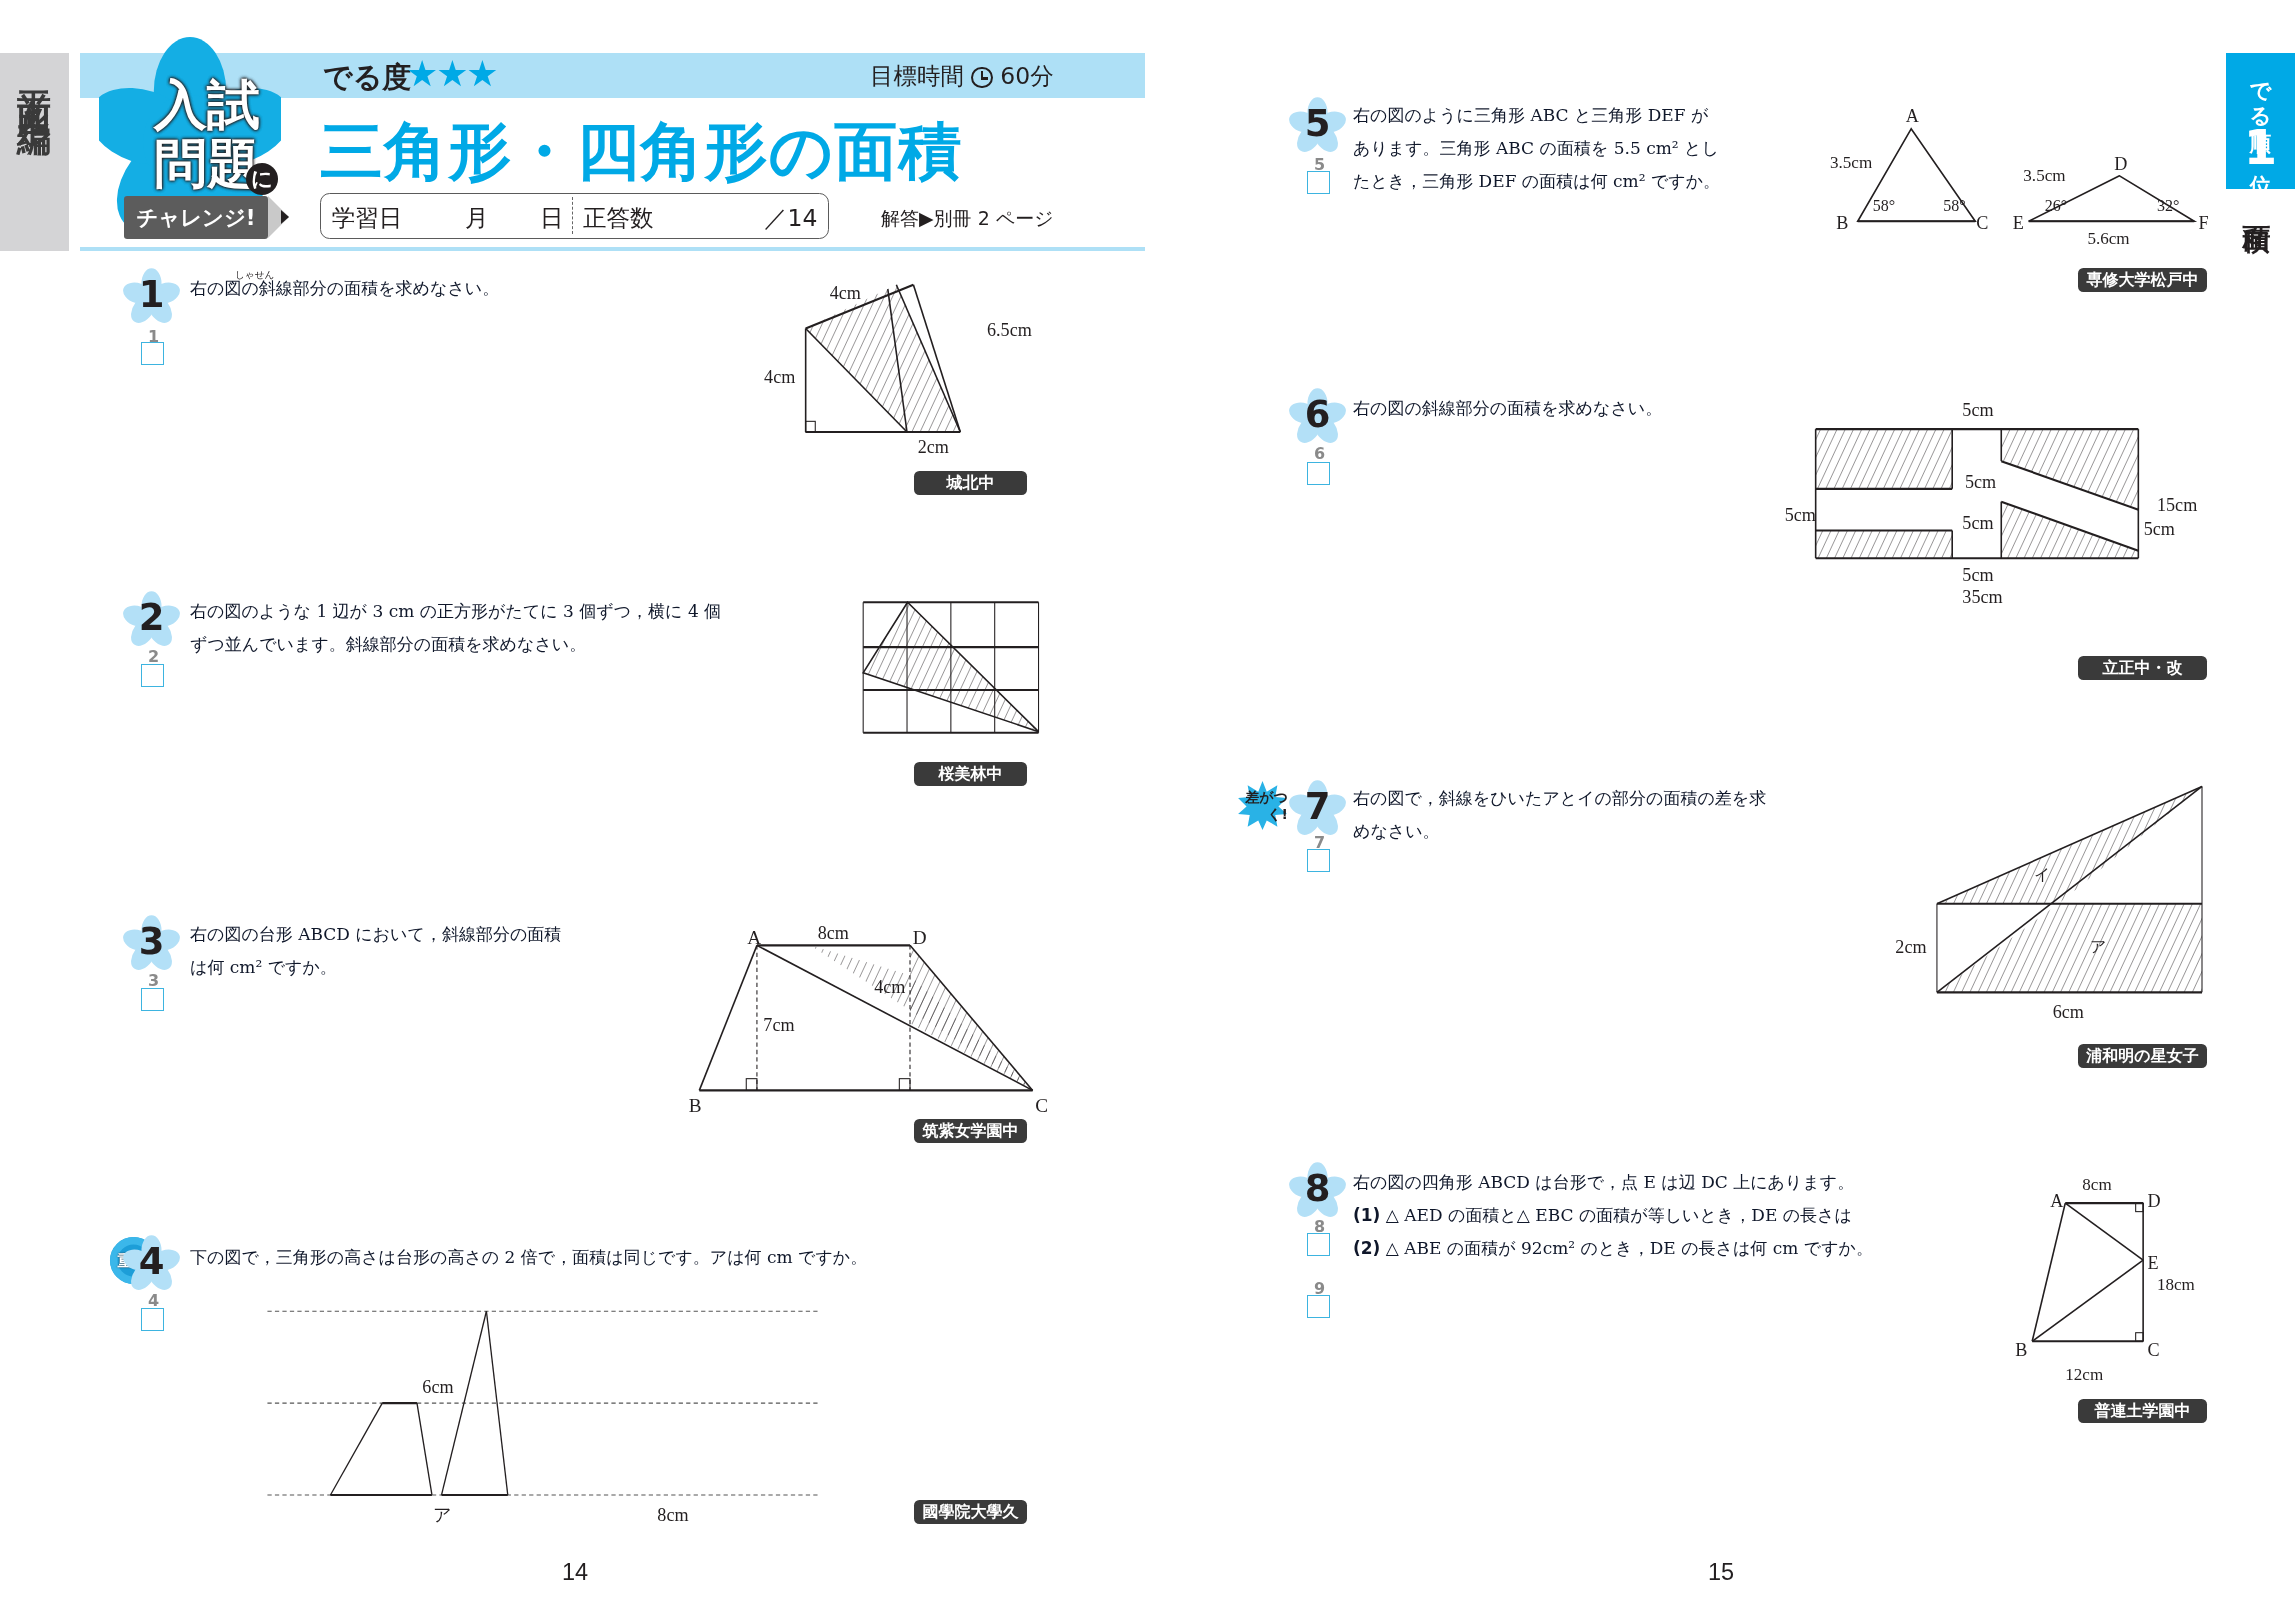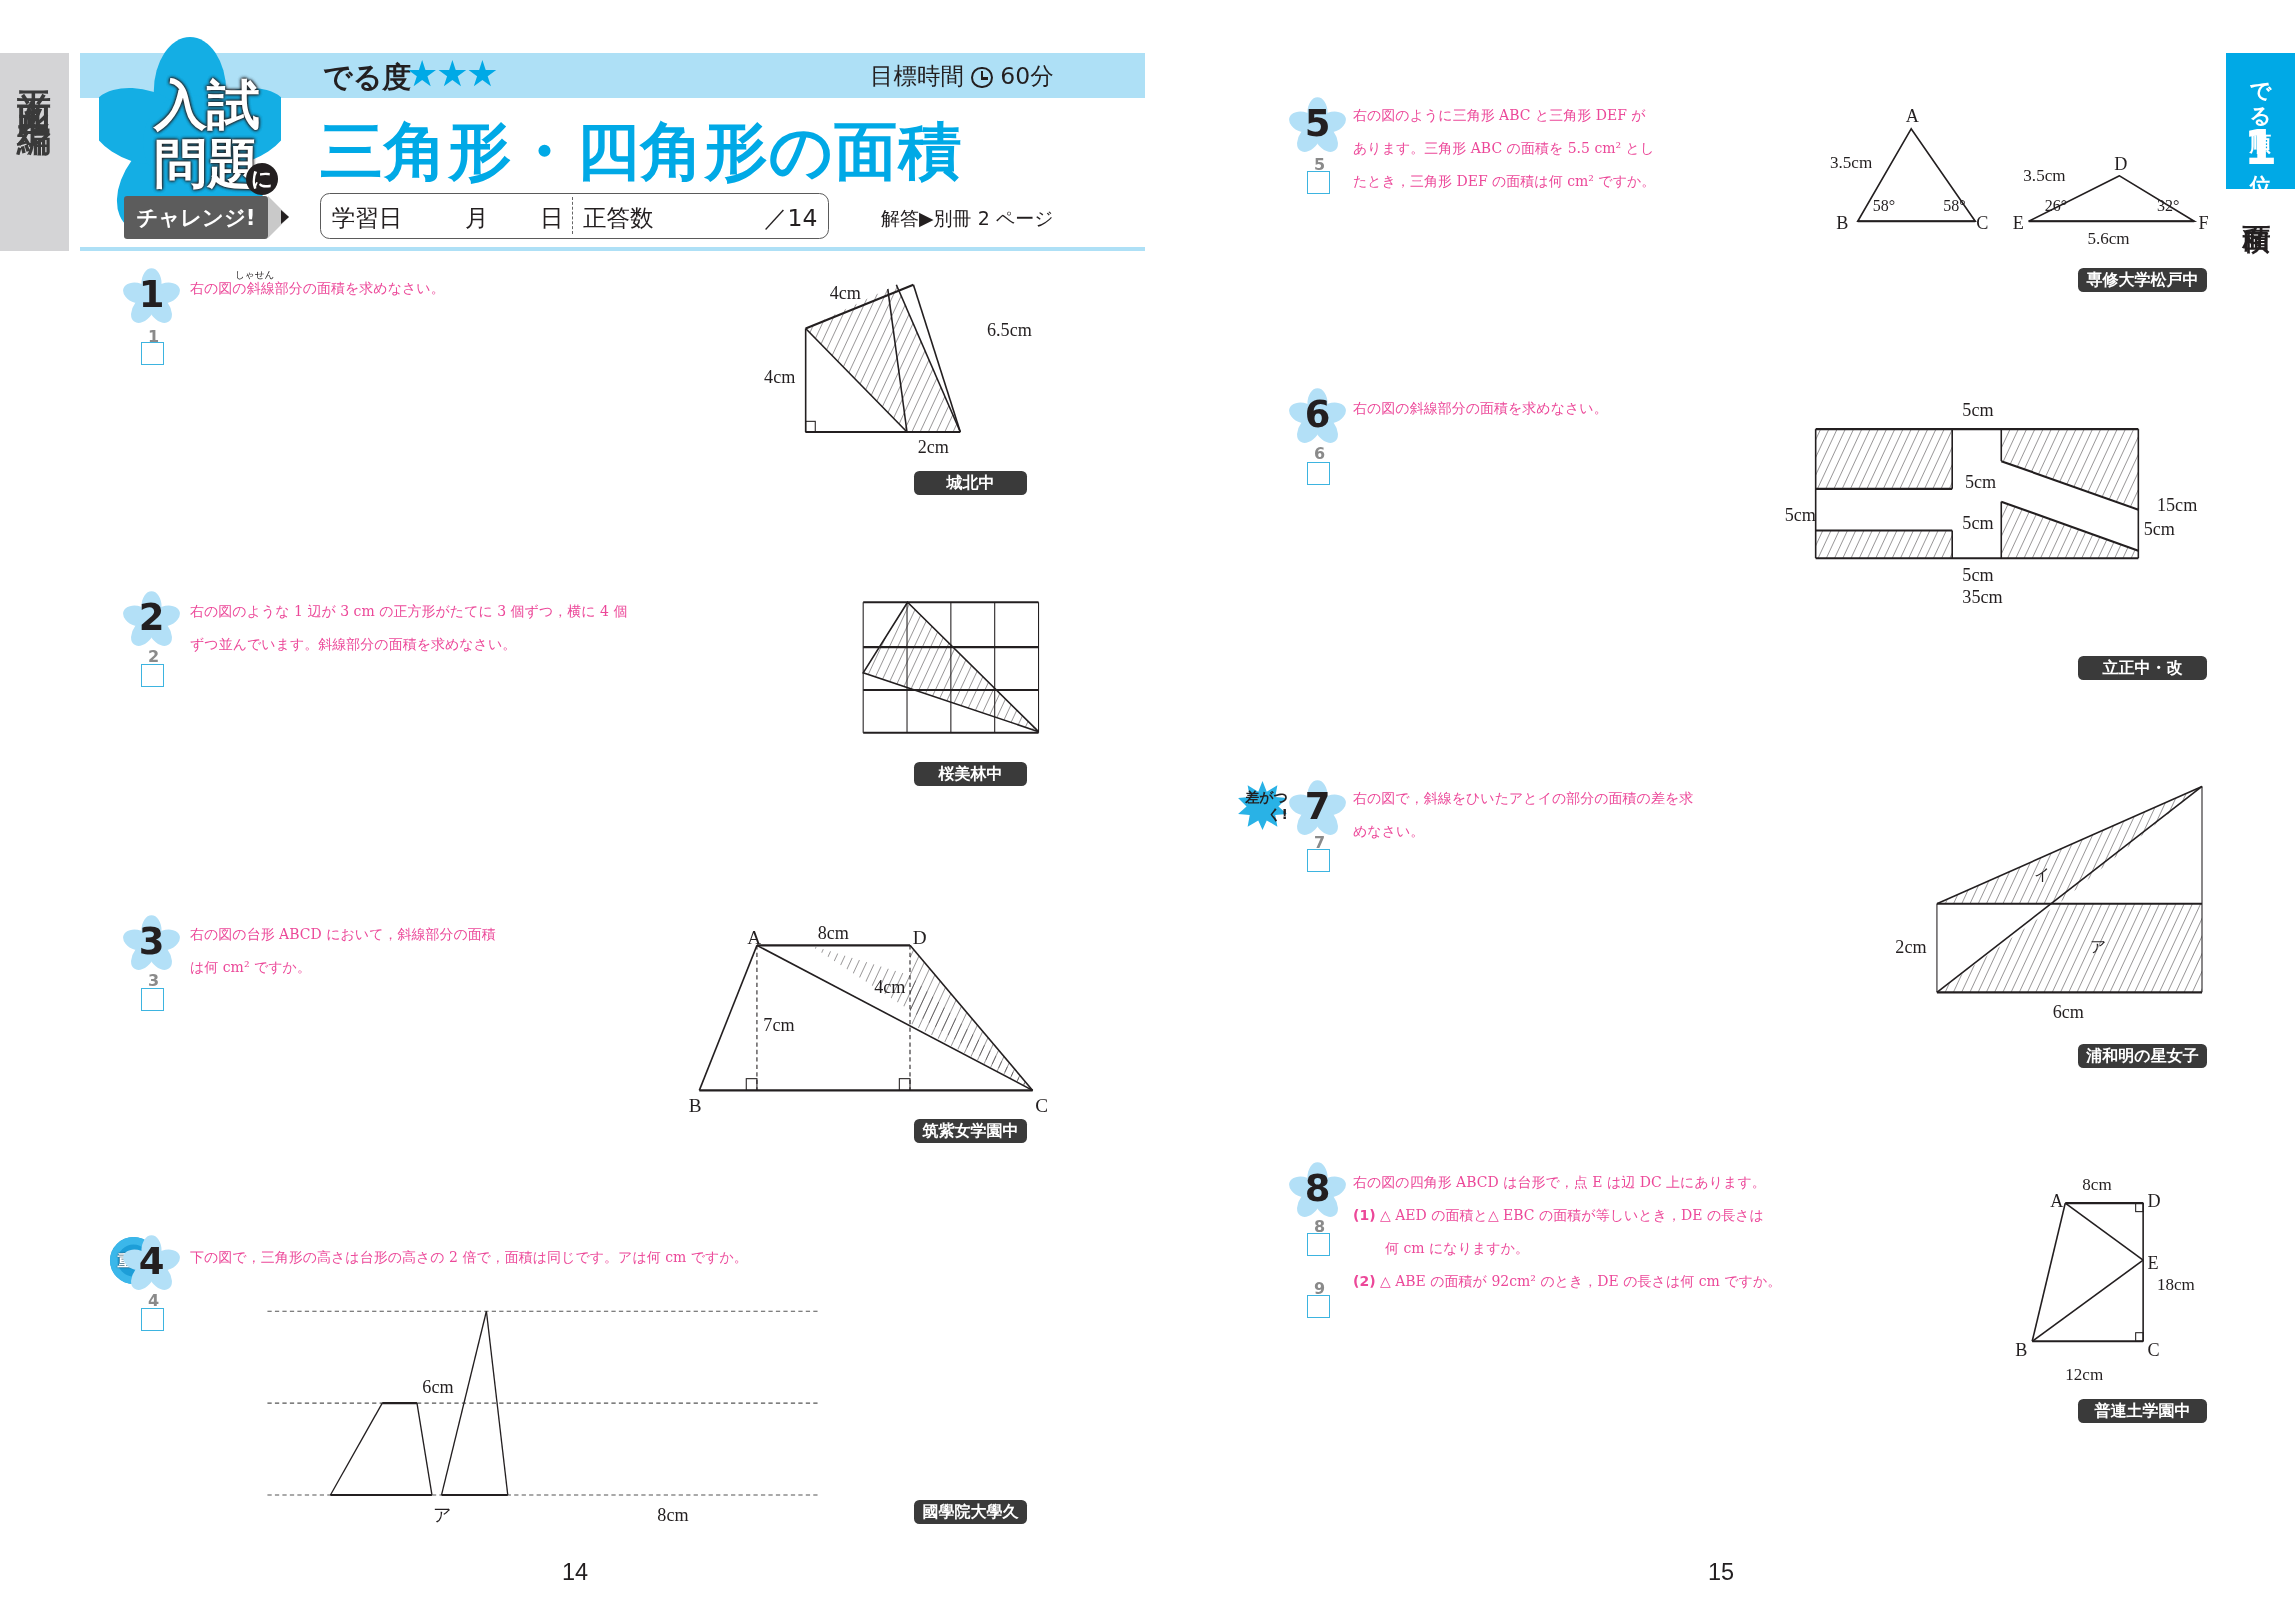--- a/index.html
+++ b/index.html
@@ -44,21 +44,21 @@
   .rank-tab .pos { font-size:21.4px; display:block; }
   .topic-tag { left:2237px; top:203px; font-size:28px; font-weight:bold; writing-mode:vertical-rl; color:#231f20; }
 
   
   .flower { width:59px; height:59px; }
   .flower svg { position:absolute; left:0; top:0; }
   .flower .num { position:absolute; left:0; top:6.4px; width:59px; text-align:center; font-size:37px;
       font-weight:bold; color:#231f20; font-family:"DejaVu Sans","Liberation Sans",sans-serif; }
   .qnum { font-size:16px; color:#8a8a8a; width:27px; text-align:center; font-family:"DejaVu Sans",sans-serif; font-weight:bold;}
   .ansbox { width:21.4px; height:21.4px; border:1.6px solid #3db4e0; background:#fff; }
-  .qtext { font-size:14px; line-height:33px; color:#ec4899; }
+  .qtext { font-size:17px; line-height:33px; color:#0f172a; }
   .source { height:23.5px; background:#3a3a3a; color:#fff; border-radius:5.3px; font-size:16px;
       font-weight:bold; text-align:center; line-height:23.5px; padding:0 3px;
       font-family:"DejaVu Sans","Liberation Sans",sans-serif; }
   .badge-important { width:47px; height:47px; border-radius:50%; background:#1d9ed8;
       box-shadow: inset 0 0 0 7.5px #3bb7ea; color:#fff; font-size:16px; font-weight:bold; text-align:center; line-height:47px;
       font-family:"DejaVu Sans",sans-serif; text-shadow:0 0 1.6px #231f20;margin-left:36px; }
   .badge-diff { width:51px; height:51px; font-size:14px; font-weight:bold; color:#231f20; text-align:right;
       line-height:17px; font-family:"DejaVu Sans",sans-serif; }
   .page-num { font-size:23.5px; color:#231f20; font-family:"Liberation Sans","DejaVu Sans",sans-serif; }
   svg text { font-family:"Liberation Serif","DejaVu Serif",serif; fill:#231f20; }
@@ -382,21 +382,20 @@
 <div class="abs qnum" style="left:1306px;top:1217px;">8</div>
 <div class="abs ansbox" style="left:1307px;top:1233px;"></div>
 <div class="abs qnum" style="left:1306px;top:1279px;">9</div>
 <div class="abs ansbox" style="left:1307px;top:1295px;"></div>
 <div class="abs qtext" style="left:1353px;top:1166px;">
   <div>右の図の四角形 ABCD は台形で，点 E は辺 DC 上にあります。</div>
   <div>
     <b class="sans">(1)</b>
     <span>△ AED の面積と△ EBC の面積が等しいとき，DE の長さは</span>
   </div>
-  <div style="padding-left:32px">何 cm になりますか。</div>
   <div>
     <b class="sans">(2)</b>
     <span>△ ABE の面積が 92cm² のとき，DE の長さは何 cm ですか。</span>
   </div>
 </div>
 <svg class="abs" style="left:1997px;top:1164px;" width="224" height="235" viewBox="0 0 420 440">
   <g stroke="#231f20" stroke-width="3" fill="none">
     <line x1="128" y1="73" x2="274" y2="73" stroke-width="4"></line>
     <line x1="274" y1="73" x2="274" y2="332"></line>
     <line x1="66" y1="332" x2="274" y2="332" stroke-width="4"></line>

